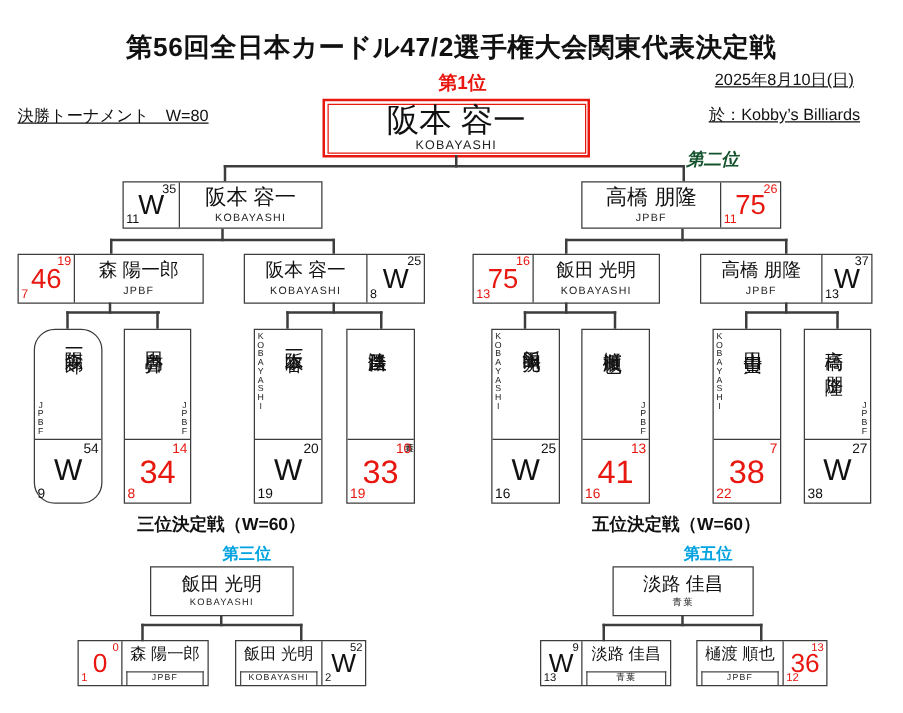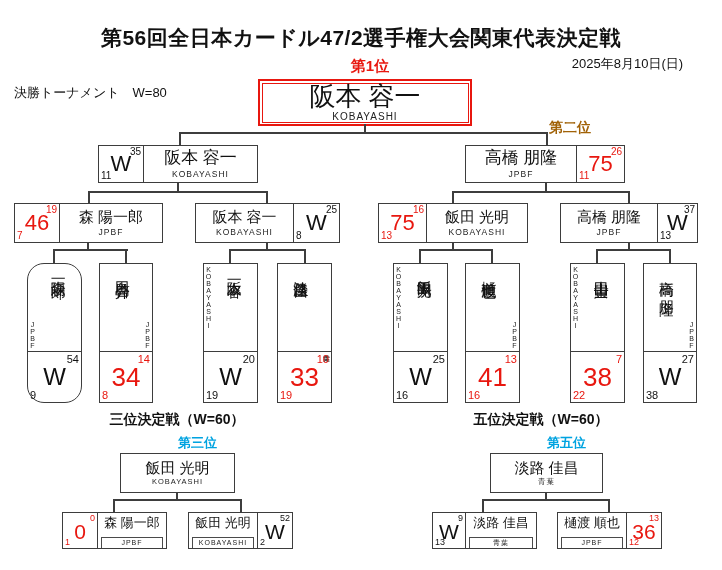--- a/index.html
+++ b/index.html
@@ -1,23 +1,23 @@
 <!DOCTYPE html>
 <html><head>
 <meta charset="utf-8">
 <style>
   html,body{margin:0;padding:0;background:#fff;}
   #stage{position:relative;width:722px;height:570px;background:#ffffff;
          font-family:"Liberation Sans","DejaVu Sans",sans-serif;color:#111;overflow:hidden;}
   .title{position:absolute;left:0;right:0;top:24px;text-align:center;
          font-size:21px;font-weight:bold;letter-spacing:.5px;}
-  .htext{position:absolute;font-size:13px;}
+  .htext{position:absolute;font-size:13px;text-decoration:underline;}
   .lbl{position:absolute;text-align:center;font-weight:bold;font-size:14px;}
   .lbl.red{color:#e8170f;font-size:15px;}
-  .lbl.blue{color:#a16207;}
+  .lbl.blue{color:#14532d;font-style:italic;}
   .lbl.sky{color:#00a3e0;font-size:13px;text-align:right;}
   .sec-title{position:absolute;text-align:center;font-size:14px;font-weight:bold;}
   
   .champ{position:absolute;left:258px;top:79px;width:214px;height:47px;border:2px solid #e8170f;
          background:#fff;box-sizing:border-box;}
   .champ-inner{position:absolute;left:1.5px;right:1.5px;top:1.5px;bottom:1.5px;border:1.5px solid #e8170f;
          display:flex;flex-direction:column;align-items:center;justify-content:center;}
   .champ-name{font-size:26px;line-height:1;}
   .champ-aff{font-size:10px;letter-spacing:1px;margin-top:2px;color:#222;}
   
@@ -66,20 +66,21 @@
   .hl{height:1.6px;}
 </style>
 </head>
 <body>
 
 <div id="stage">
 
   <div class="title">第56回全日本カードル47/2選手権大会関東代表決定戦</div>
   <div class="htext" style="left:14px;top:84px;">決勝トーナメント　W=80</div>
   <div class="htext" style="left:550px;top:55px;width:155px;text-align:center;">2025年8月10日(日)</div>
+  <div class="htext" style="left:550px;top:83px;width:155px;text-align:center;">於：Kobby’s Billiards</div>
 
   <div class="lbl red" style="left:325px;top:57px;width:90px;">第1位</div>
   <div class="lbl blue" style="left:537px;top:119px;width:66px;">第二位</div>
 
   <div class="champ">
     <div class="champ-inner">
       <div class="champ-name">阪本 容一</div>
       <div class="champ-aff">KOBAYASHI</div>
     </div>
   </div>

